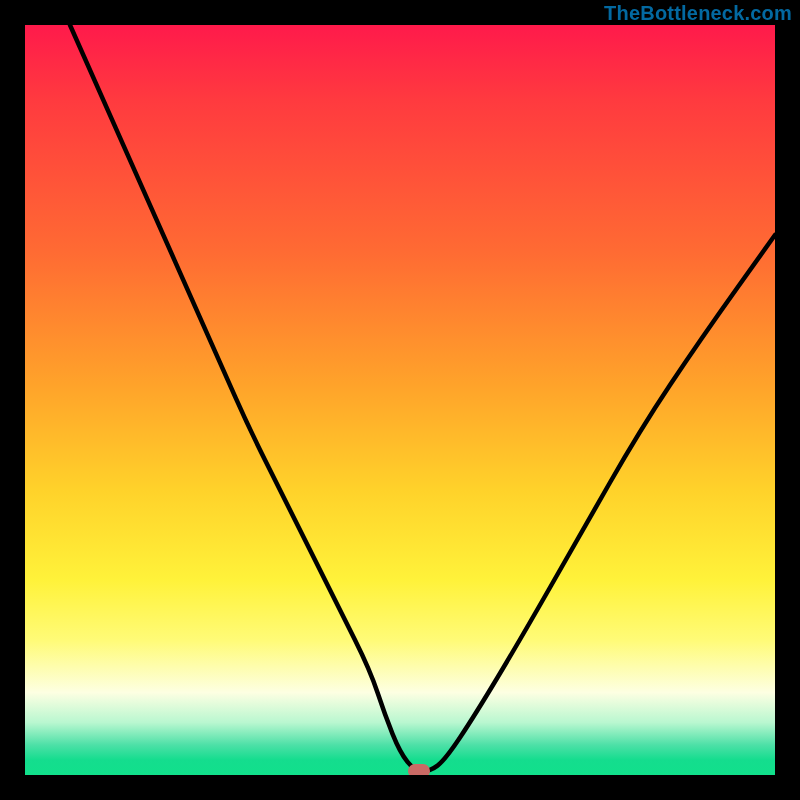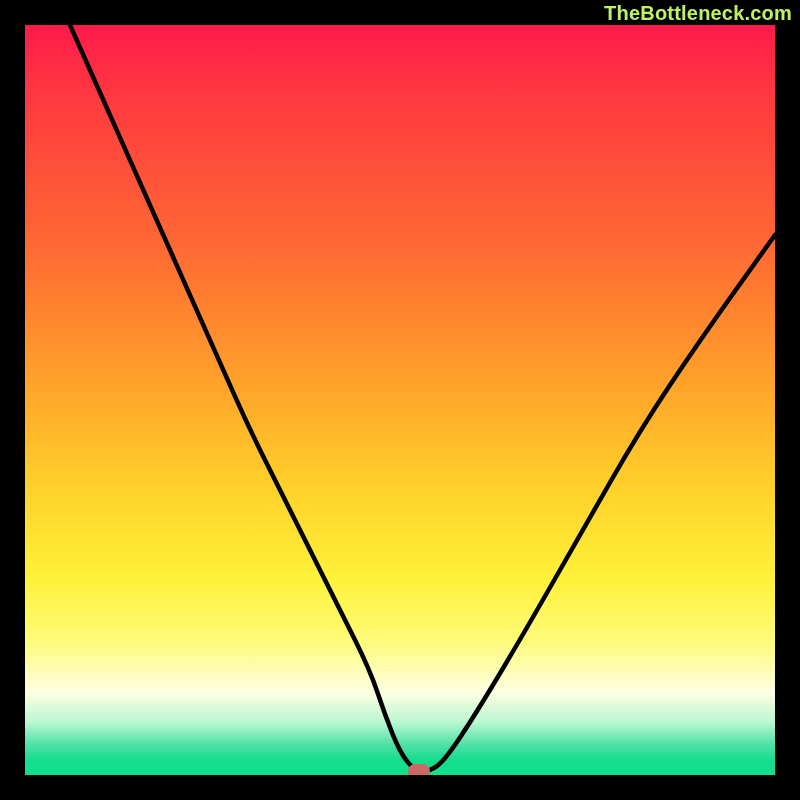--- a/index.html
+++ b/index.html
@@ -13,21 +13,21 @@
   }
   .frame {
     position: absolute;
     inset: 0;
     background: #000;
   }
   .watermark {
     position: absolute;
     top: 2px;
     right: 8px;
-    color: #bef264;
+    color: #0369a1;
     font-size: 20px;
     font-weight: 600;
     letter-spacing: 0.2px;
     z-index: 10;
     margin-left: 8px;
   }
   .plot {
     position: absolute;
     left: 25px;
     top: 25px;

